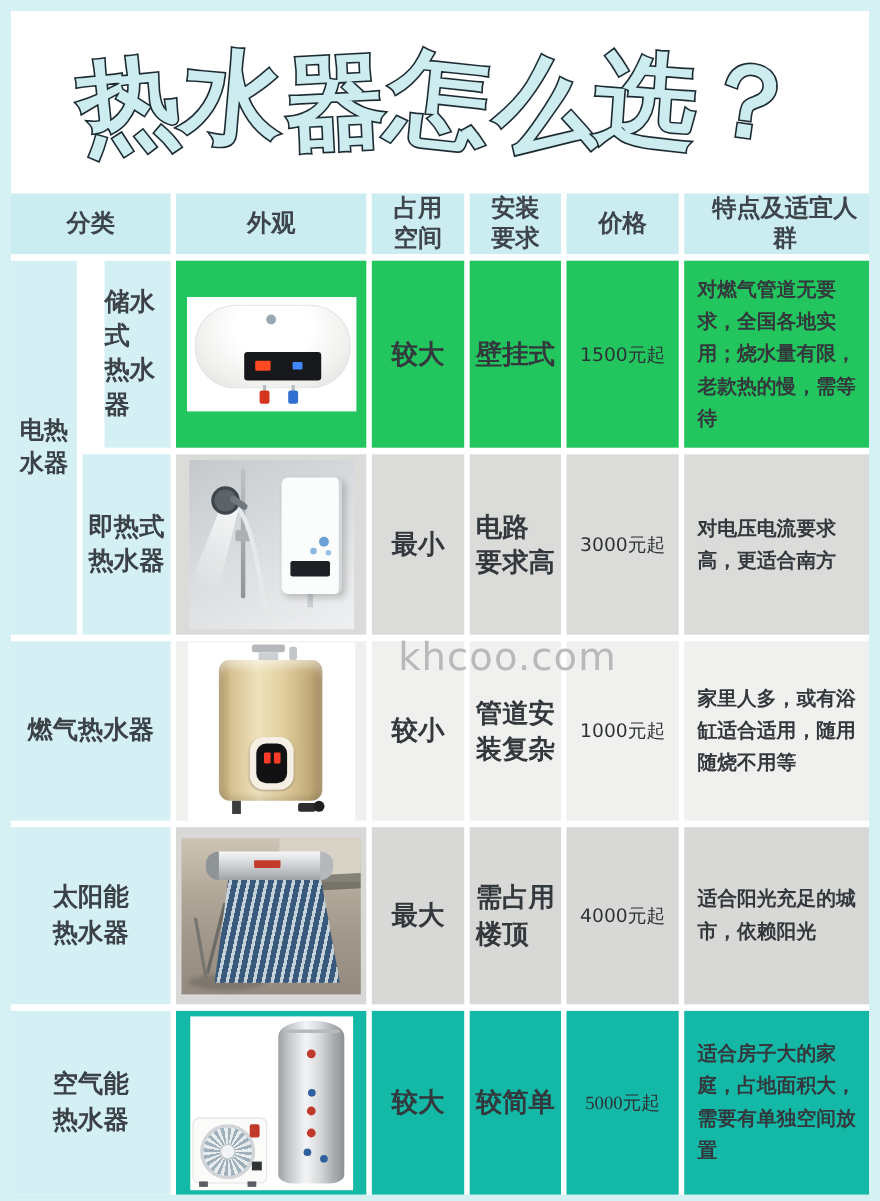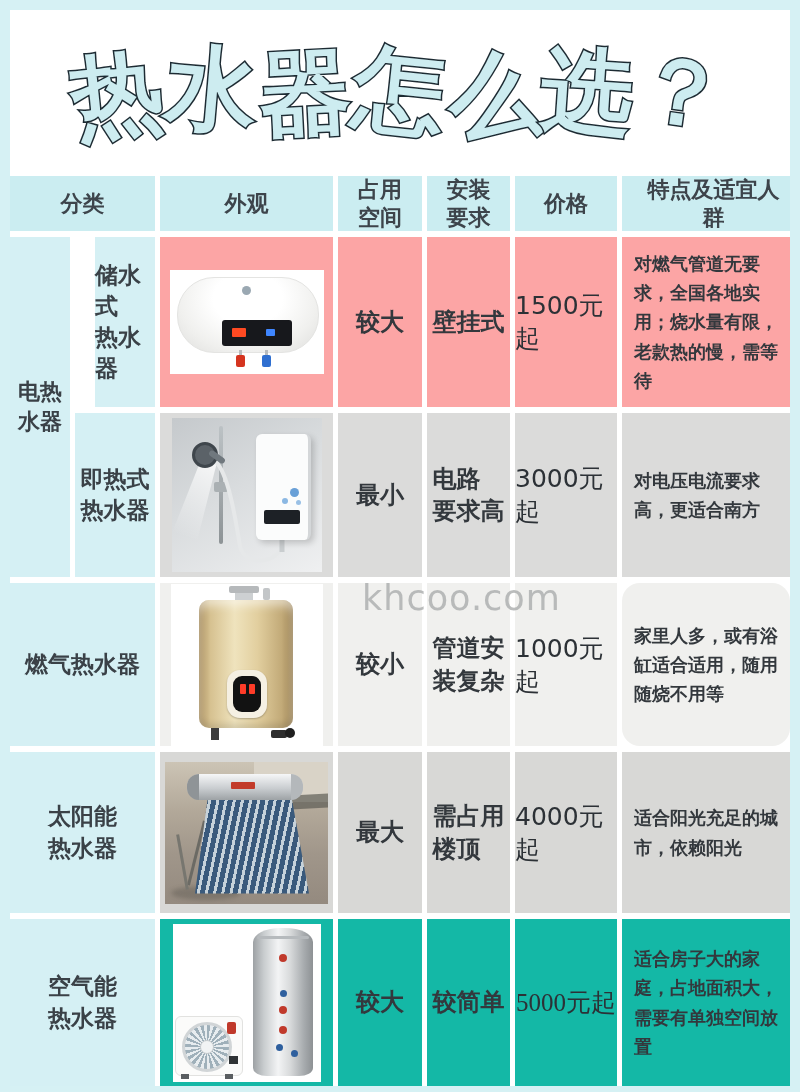--- a/index.html
+++ b/index.html
@@ -44,24 +44,24 @@
   .h-space{grid-column:4;grid-row:1;}
   .h-install{grid-column:5;grid-row:1;}
   .h-price{grid-column:6;grid-row:1;}
   .h-feat{grid-column:7;grid-row:1;padding-left:15px;}
   .cat-electric{grid-column:1;grid-row:2/4;font-size:22px;}
   .cat-storage{grid-column:2;grid-row:2;margin-left:20px;}
   .cat-instant{grid-column:2;grid-row:3;}
   .cat-gas{grid-column:1/3;grid-row:4;}
   .cat-solar{grid-column:1/3;grid-row:5;}
   .cat-air{grid-column:1/3;grid-row:6;}
-  .bg1{background:#fca5a5;} .bg2{background:#dbdbda;} .bg3{background:#f0f0ee;}
+  .bg1{background:#22c55e;} .bg2{background:#dbdbda;} .bg3{background:#f0f0ee;}
   .bg4{background:#d8d8d6;} .bg5{background:#14b8a6;}
   .lbl{font-size:24px;font-weight:bold;color:#33383d;text-align:left;line-height:1.35;}
-  .price{font-size:25px;font-weight:500;color:#2c3136;}
+  .price{font-size:17px;font-weight:500;color:#2c3136;}
   .feat{font-size:18px;font-weight:600;color:#33383d;line-height:1.62;text-align:left;padding:0 12px;}
   .feat span{width:100%;}
   
   .watermark{
     position:absolute;left:362px;top:578px;z-index:5;
     font-size:35px;color:rgba(170,172,172,.8);letter-spacing:1px;font-weight:400;
   }
   
   .photo{position:relative;overflow:hidden;flex:none;}
   .abs{position:absolute;}
@@ -258,21 +258,21 @@
   <div class="cell bg3" style="grid-column:4;grid-row:4;">
       <span class="lbl pre">较小</span>
     </div>
   <div class="cell bg3" style="grid-column:5;grid-row:4;">
       <span class="lbl pre">管道安
 装复杂</span>
     </div>
   <div class="cell bg3" style="grid-column:6;grid-row:4;">
       <span class="price">1000元起</span>
     </div>
-  <div class="cell bg3 feat" style="grid-column:7;grid-row:4;border-radius:18px;">
+  <div class="cell bg3 feat" style="grid-column:7;grid-row:4;">
       <span>家里人多，或有浴缸适合适用，随用随烧不用等</span>
     </div>
 
   <div class="cell bg4" style="grid-column:3;grid-row:5;">
     <div class="photo ph-solar">
       <div class="abs so-wall"></div>
       <div class="abs so-parapet"></div>
       <div class="abs so-shadow"></div>
       <div class="abs so-leg1"></div>
       <div class="abs so-leg2"></div>

